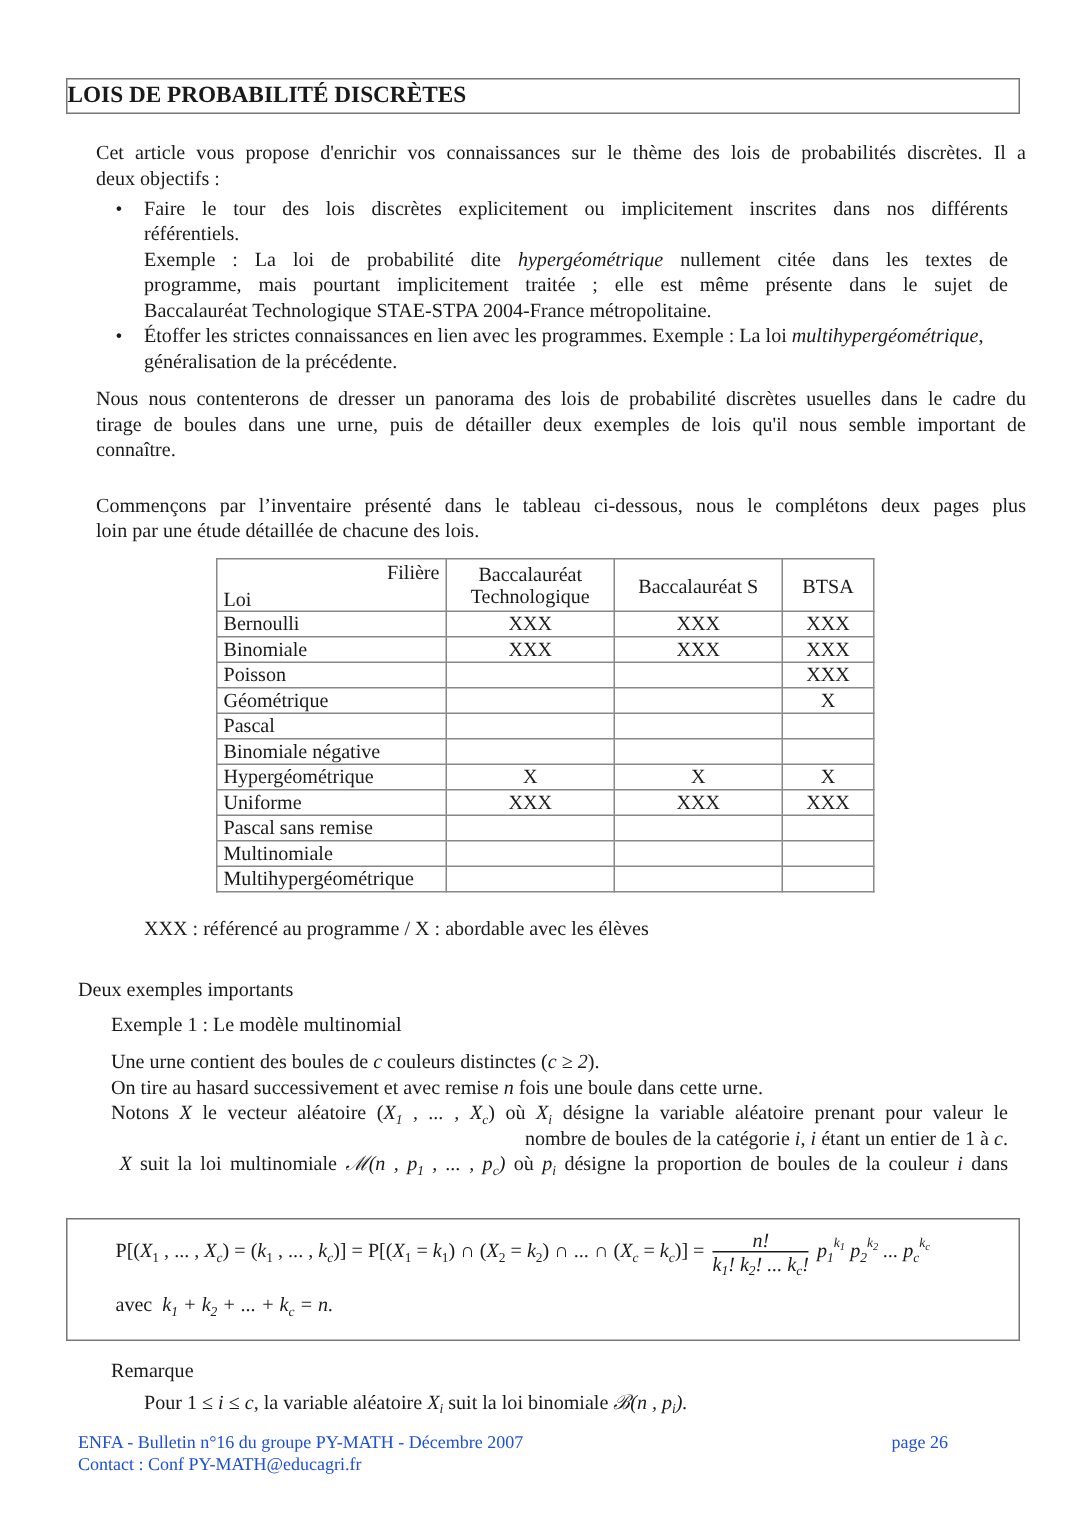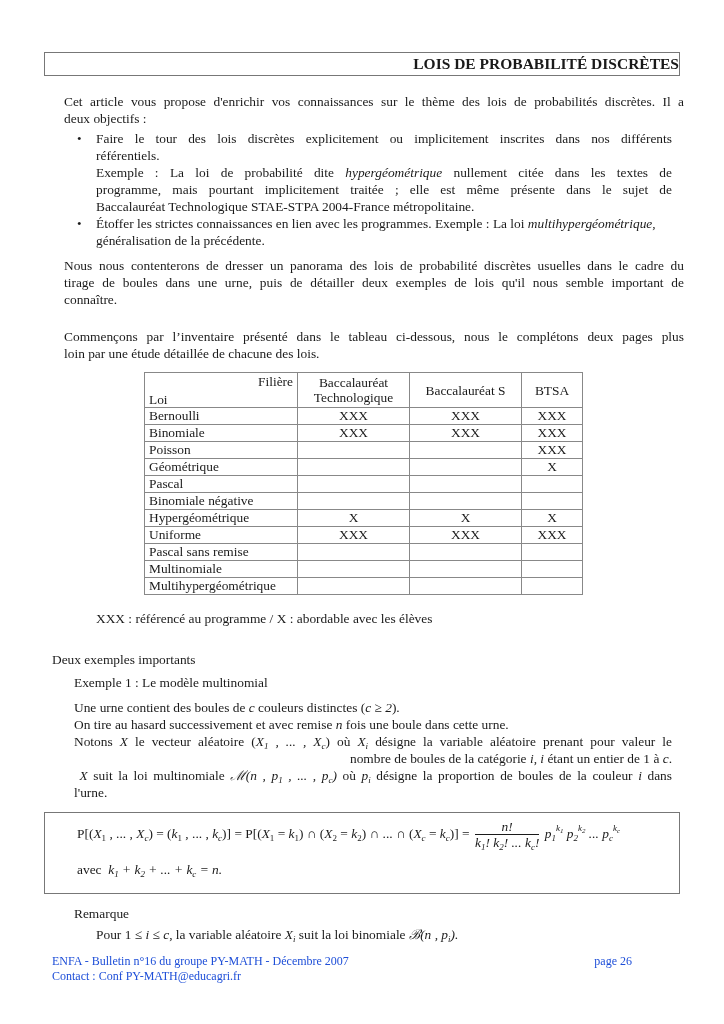--- a/index.html
+++ b/index.html
@@ -4,21 +4,21 @@
 <style>
   html, body { margin: 0; padding: 0; background: #ffffff; }
   body {
     width: 724px; height: 1024px; position: relative; overflow: hidden;
     font-family: "Liberation Serif", "DejaVu Serif", serif;
     color: #1a1a1a; font-size: 13.4px; line-height: 17px;
   }
   .abs { position: absolute; }
   .title-box {
     left: 44px; top: 52px; width: 634px; height: 22px;
-    border: 1.2px solid #777; text-align: right;
+    border: 1.2px solid #777; text-align: left;
     font-weight: bold; font-size: 15.5px; line-height: 22px;
   }
   .para { left: 64px; width: 620px; text-align: justify; }
   .para .line { display: block; white-space: nowrap; }
   .just { text-align: justify; text-align-last: justify; display: block; }
   .bullet-list { left: 52px; width: 620px; }
   .bullet-dot { position: absolute; left: 25px; font-size: 13px; }
   .bullet-body { margin-left: 44px; width: 576px; }
   .i { font-style: italic; }
   .b { font-weight: normal; }
@@ -179,21 +179,20 @@
 
 <div class="abs b" style="left:52px; top:651px;">Deux exemples importants</div>
 <div class="abs b" style="left:74px; top:674px;">Exemple 1 : Le modèle multinomial</div>
 
 <div class="abs" style="left:74px; top:699px; width:598px;">
   <span class="line" style="display:block;"><span>Une urne contient des boules de </span><span class="i">c</span><span>  couleurs distinctes (</span><span class="i">c ≥ 2</span><span>).</span></span>
   <span style="display:block;"><span>On tire au hasard successivement et </span><span class="b">avec remise</span><span class="i"> n </span><span> fois une boule dans cette urne.</span></span>
   <span class="just"><span>Notons </span><span class="i">X</span><span> le vecteur aléatoire (</span><span class="i">X<sub>1</sub> , ... , X<sub>c</sub></span><span>) où </span><span class="i">X<sub>i</sub></span><span> désigne la variable aléatoire prenant pour valeur le</span></span>
   <span style="display:block;text-align:right;"><span>nombre de boules de la catégorie </span><span class="i">i</span><span>, </span><span class="i">i</span><span> étant un entier de 1 à </span><span class="i">c</span><span>.</span></span>
   <span class="just"><span class="i">&nbsp;X</span><span> suit la loi multinomiale </span><span class="i">ℳ</span><span class="i">(n , p<sub>1</sub> , ... , p<sub>c</sub>)</span><span> où </span><span class="i">p<sub>i</sub></span><span> désigne la proportion de boules de la couleur </span><span class="i">i</span><span> dans</span></span>
-  <span style="display:block;">l'urne.</span>
 </div>
 
 <div class="abs formula-box">
   <div style="position:absolute; left:32px; top:6px; white-space:nowrap; font-size:13.4px;">
     <span>P[(<i>X</i><sub>1</sub> , ... , <i>X<sub>c</sub></i>) = (<i>k</i><sub>1</sub> , ... , <i>k<sub>c</sub></i>)] = P[(<i>X</i><sub>1</sub> = <i>k</i><sub>1</sub>) ∩ (<i>X</i><sub>2</sub> = <i>k</i><sub>2</sub>) ∩ ... ∩ (<i>X<sub>c</sub></i> = <i>k<sub>c</sub></i>)] =</span>
     <span class="frac">
       <span class="num i">n!</span>
       <span class="den i">k<sub>1</sub>! k<sub>2</sub>! ... k<sub>c</sub>!</span>
     </span>
     <span class="i">p<sub>1</sub><sup>k<sub style="font-size:7px;vertical-align:-2px;">1</sub></sup> p<sub>2</sub><sup>k<sub style="font-size:7px;vertical-align:-2px;">2</sub></sup> ... p<sub>c</sub><sup>k<sub style="font-size:7px;vertical-align:-2px;">c</sub></sup></span>

